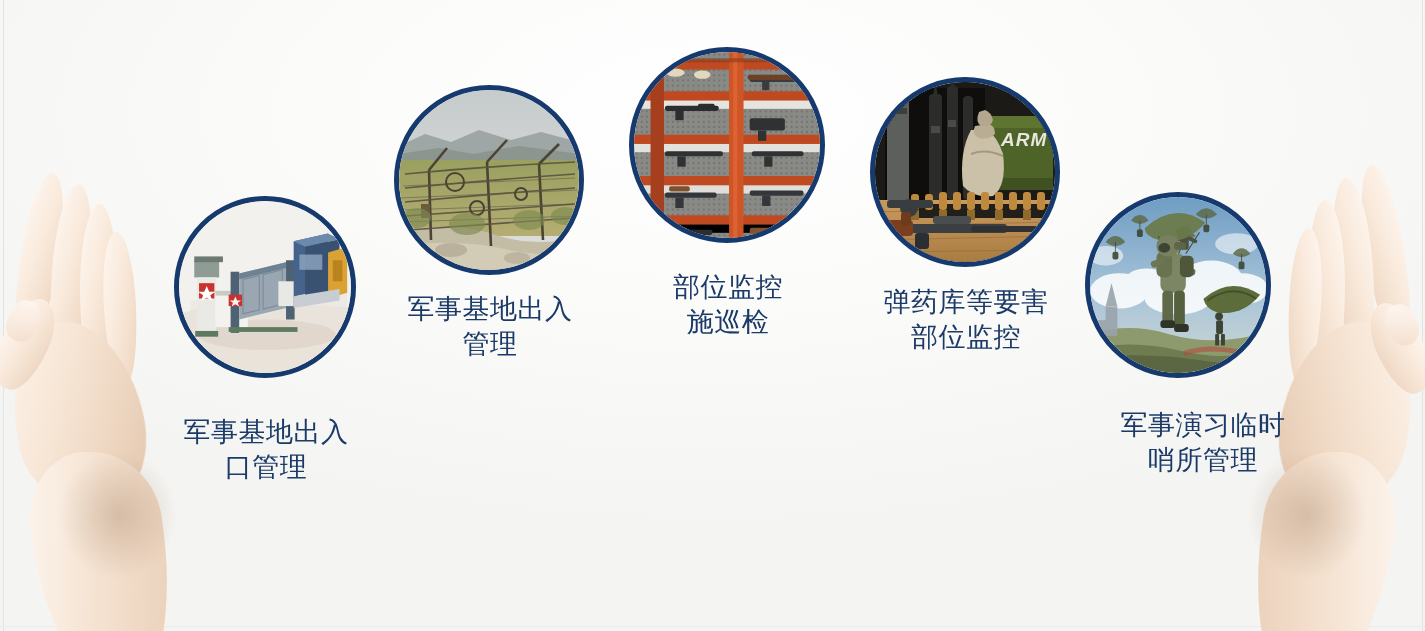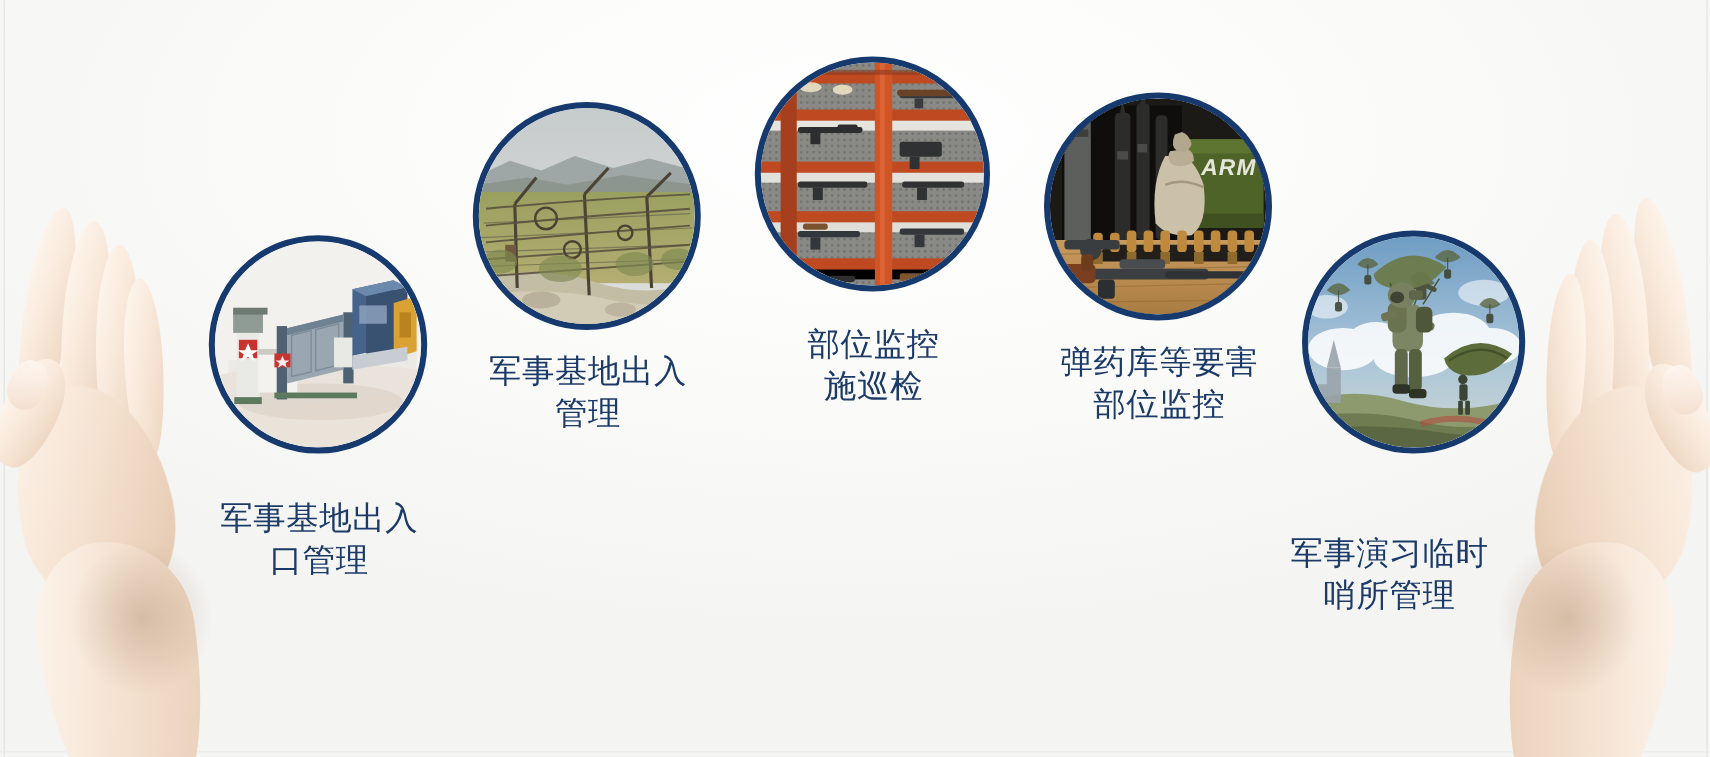--- a/index.html
+++ b/index.html
@@ -535,17 +535,17 @@
 
           <g fill="#3c4434">
             <ellipse cx="132" cy="122" rx="4" ry="4"></ellipse>
             <rect x="129" y="126" width="7" height="14" rx="2"></rect>
             <rect x="128" y="140" width="4" height="12" rx="1"></rect>
             <rect x="134" y="140" width="4" height="12" rx="1"></rect>
           </g>
         </svg>
       </div>
     </div>
-    <div class="caption" id="caption-4" style="left: 1047px; top: 408px; width: 222px; margin-top: 36px;">军事演习临时
+    <div class="caption" id="caption-4" style="left: 1092px; top: 408px; width: 222px;">军事演习临时
 哨所管理</div>
   </div>
 
 </div>
 
 </body></html>

